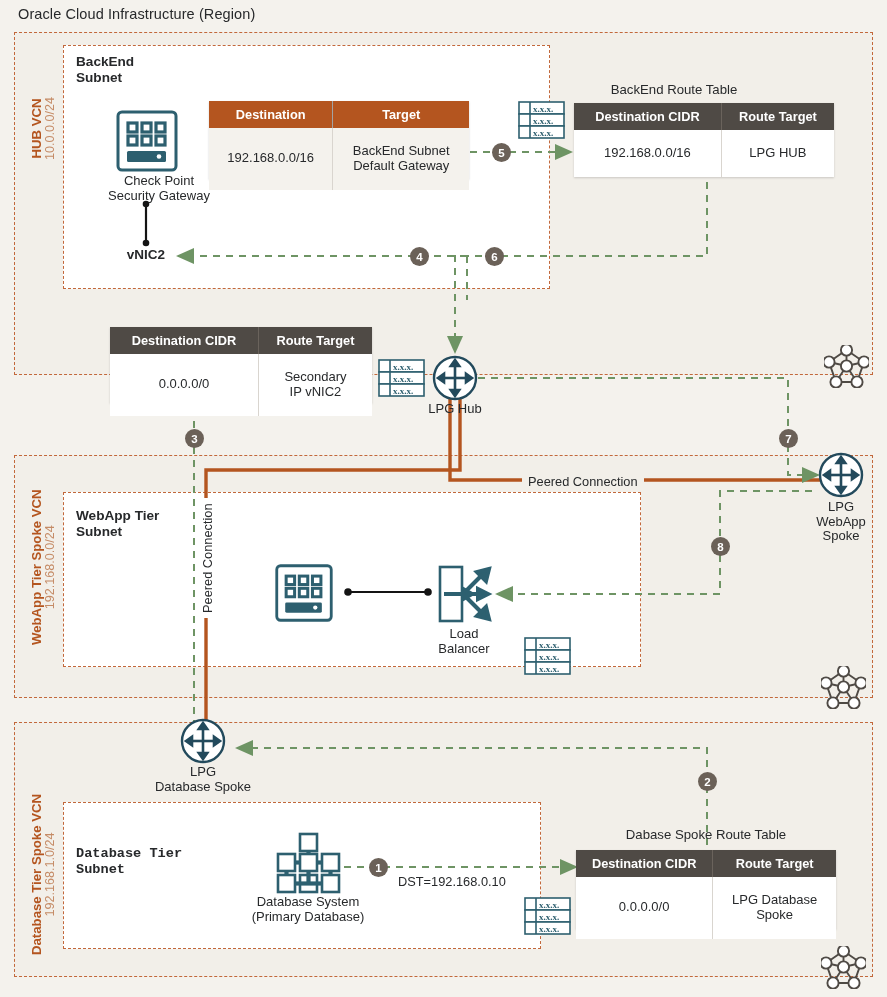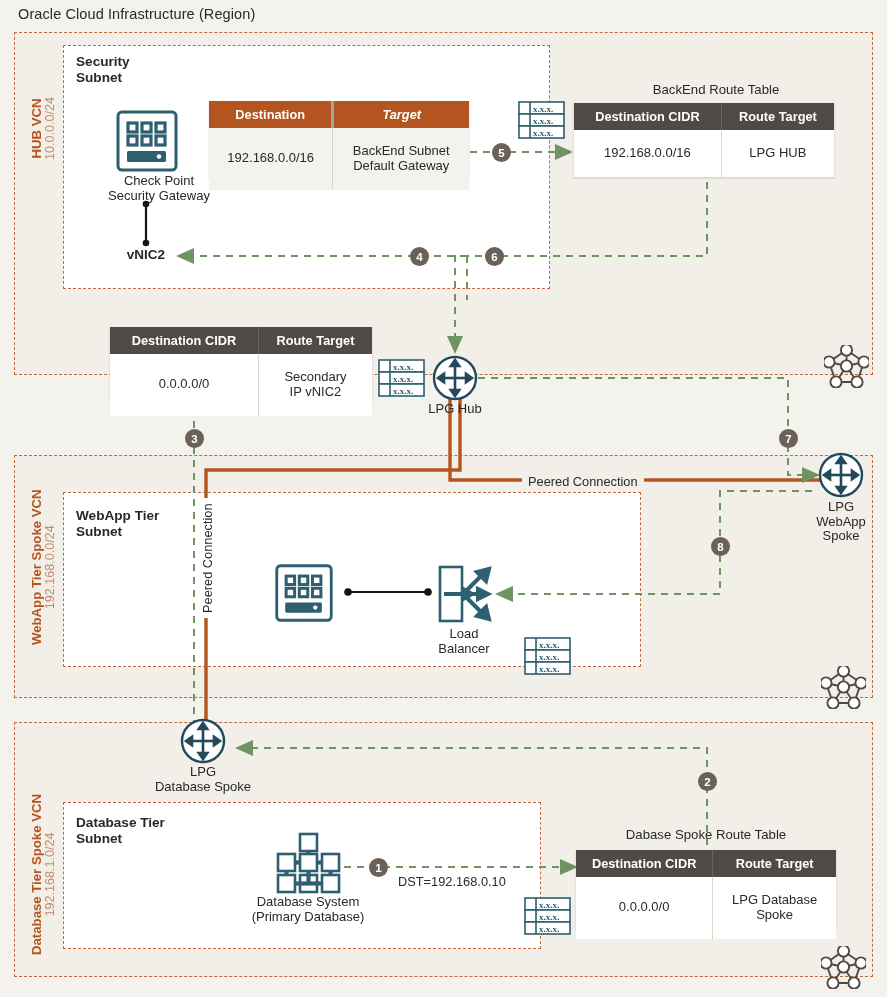--- a/index.html
+++ b/index.html
@@ -58,21 +58,21 @@
     white-space:nowrap;
   }
   .rt td{
     font-size:13px; color:#27292b; text-align:center; padding:16px 8px;
     background:#fff; line-height:1.15;
   }
   .rt.dark th{ background:#4f4a45; }
   .rt.dark th + th{ border-left:1px solid #6a635c; }
   .rt.dark td + td{ border-left:1px solid #d9d5cf; }
   .rt.orange th{ background:#b4551f; }
-  .rt.orange th + th{ border-left:3px solid #a3a3a3;font-style:italic; }
+  .rt.orange th + th{ border-left:1px solid #a3a3a3; }
   .rt.orange td{ background:#f4f2ed; }
   .rt.orange td + td{ border-left:1px solid #d9d5cf; }
   .rt-caption{
     position:absolute; font-size:13.2px; color:#27292b; white-space:nowrap; text-align:center;
   }
 
   
   .ic-label{
     position:absolute; font-size:13px; color:#27292b; text-align:center;
     line-height:1.12; white-space:pre-line;
@@ -113,29 +113,29 @@
   <div class="vcn-label" style="left:30px; top:645px;">
     <span class="nm">WebApp Tier Spoke VCN</span>
     <span class="cidr">192.168.0.0/24</span>
   </div>
   <div class="vcn-label" style="left:30px; top:955px;">
     <span class="nm">Database Tier Spoke VCN</span>
     <span class="cidr">192.168.1.0/24</span>
   </div>
 
   <div class="subnet" style="left:63px; top:45px; width:487px; height:244px;"></div>
-  <div class="subnet-title" style="left:76px; top:54px;">Security
+  <div class="subnet-title" style="left:76px; top:54px;">BackEnd
 Subnet</div>
 
   <div class="subnet" style="left:63px; top:492px; width:578px; height:175px;"></div>
   <div class="subnet-title" style="left:76px; top:508px;">WebApp Tier
 Subnet</div>
 
   <div class="subnet" style="left:63px; top:802px; width:478px; height:147px;"></div>
-  <div class="subnet-title" style="left:76px; top:815px;">Database Tier
+  <div class="subnet-title" style="left:76px; top:846px;font-family:Liberation Mono, monospace;">Database Tier
 Subnet</div>
 
   <svg class="layer under" viewBox="0 0 887 997">
     <defs>
       <marker id="ag" markerWidth="9" markerHeight="8" refX="8" refY="4" orient="auto">
         <path d="M0,0 L9,4 L0,8 z" fill="#6e9464"></path>
       </marker>
       <marker id="agL" markerWidth="9" markerHeight="8" refX="8" refY="4" orient="auto">
         <path d="M0,0 L9,4 L0,8 z" fill="#6e9464"></path>
       </marker>
@@ -401,21 +401,21 @@
       </tr>
       <tr>
         <td>192.168.0.0/16</td>
         <td class="pre" style="white-space:pre-line;">BackEnd Subnet
 Default Gateway</td>
       </tr>
     </tbody>
       </table>
   </div>
 
-  <div class="rt-caption" style="left:586px; top:82px; width:260px; z-index:14;">BackEnd Route Table</div>
+  <div class="rt-caption" style="left:544px; top:82px; width:260px; z-index:14;">BackEnd Route Table</div>
   <div class="rt dark" style="left:574px; top:103px; width:260px; height:74px; z-index:14;">
     <table>
       <tbody>
           <tr>
         <th>Destination CIDR</th>
         <th>Route Target</th>
       </tr>
       <tr>
         <td>192.168.0.0/16</td>
         <td>LPG HUB</td>

